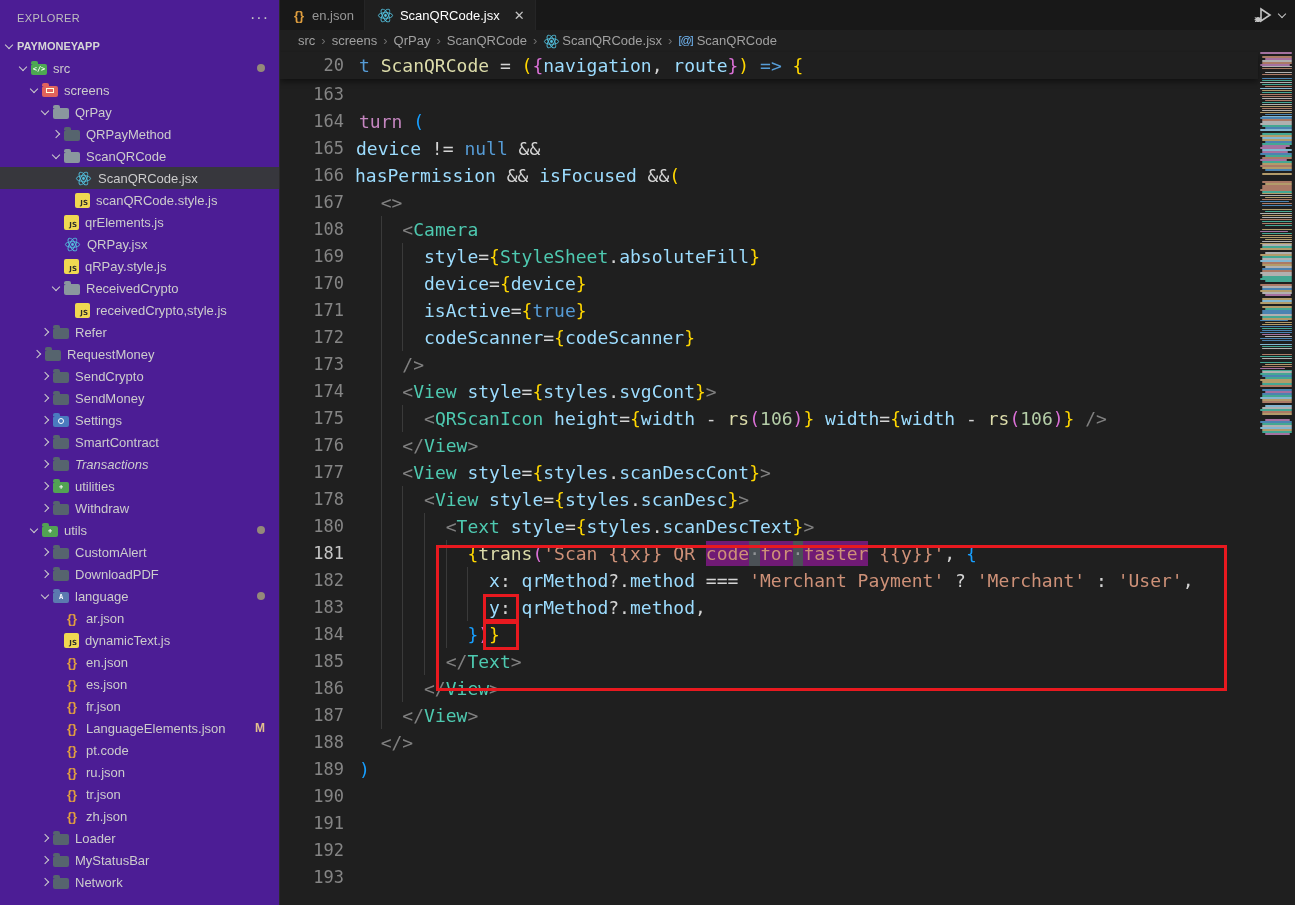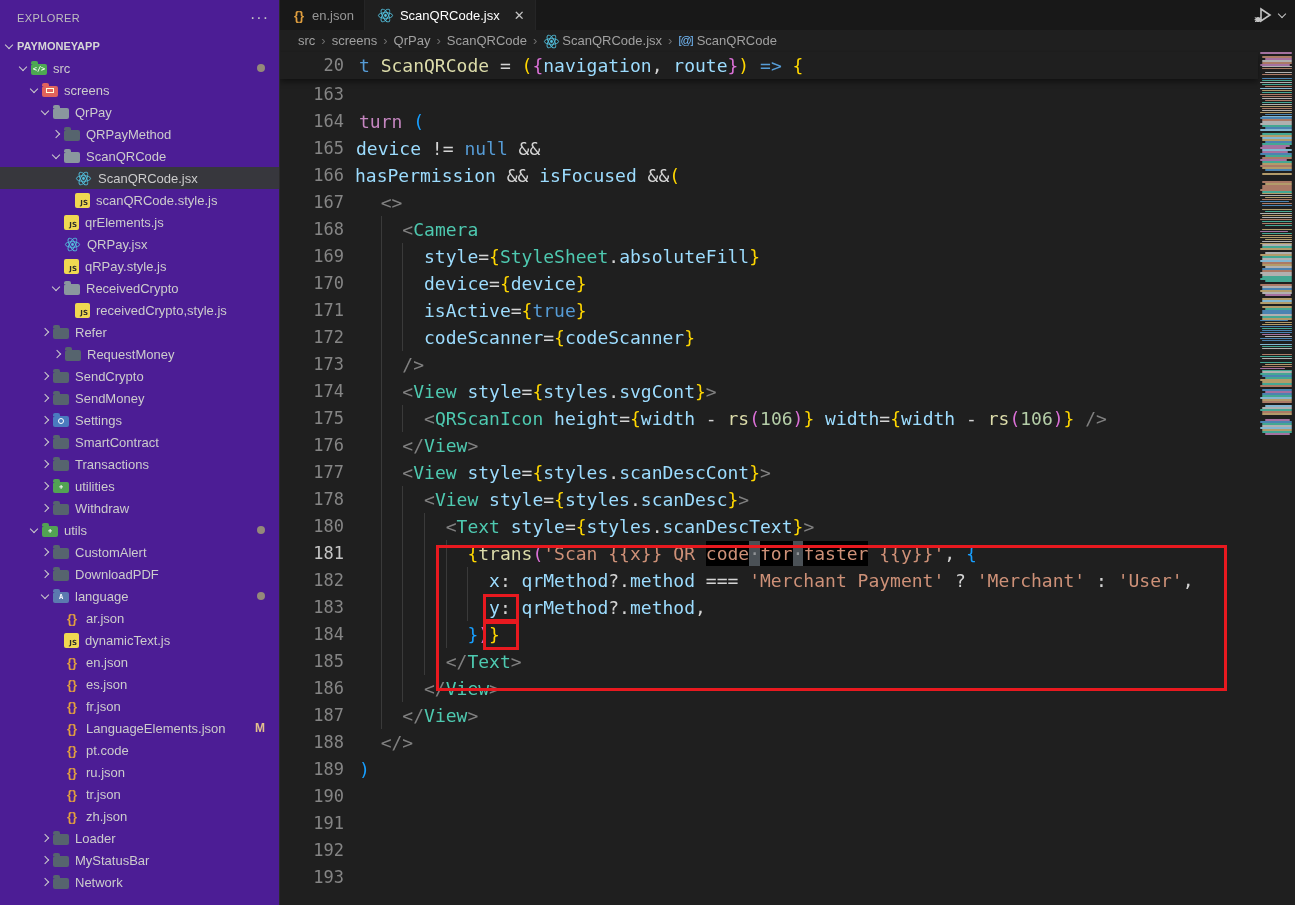--- a/index.html
+++ b/index.html
@@ -75,21 +75,21 @@
   .guide { position:absolute; top:0; bottom:0; width:1px; background:#3a3a3a; }
   .sticky { position:absolute; top:2px; left:0; right:37px; height:27px; background:#1f1f1f;
     z-index:5; box-shadow:0 3px 6px rgba(0,0,0,.45); }
   #code { position:absolute; top:31px; left:0; right:0; }
 
   
   .tok-kw{color:var(--tok-kw)} .tok-ctl{color:var(--tok-ctl)} .tok-fn{color:var(--tok-fn)}
   .tok-var{color:var(--tok-var)} .tok-cls{color:var(--tok-cls)} .tok-str{color:var(--tok-str)}
   .tok-num{color:var(--tok-num)} .tok-pun{color:var(--tok-pun)} .tok-tag{color:var(--tok-tag)}
   .tok-b1{color:var(--tok-b1)} .tok-b2{color:var(--tok-b2)} .tok-b3{color:var(--tok-b3)}
-  .tok-strhl{color:var(--tok-str); background:#000000; padding:2px 0; }
+  .tok-strhl{color:var(--tok-str); background:#701a75; padding:2px 0; }
   .tok-hld{color:rgba(230,230,230,.45); background:#4b5156; padding:2px 0; }
 
   
   .minimap { position:absolute; top:2px; right:2px; width:34px; bottom:0; cursor:pointer; }
   .mm-row { height:1.6px; margin-bottom:.4px; border-radius:1px; opacity:.8; }
 
   
   .ann { position:absolute; border:3px solid var(--ann,#e8191f); z-index:6; pointer-events:none; }
   .ann-main { left:156px; top:495px; width:791px; height:146px; }
   .ann-x { left:203px; top:544px; width:36px; height:28px; }
@@ -188,21 +188,21 @@
         <div class="tree-row" style="padding-left: 62px;">
           <span class="chev-space"></span>
           <span class="jsic">JS</span>
           <span class="lbl">receivedCrypto,style.js</span>
         </div>
         <div class="tree-row" style="padding-left: 40px;">
           <span class="chev right"></span>
           <span class="fold"></span>
           <span class="lbl">Refer</span>
         </div>
-        <div class="tree-row" style="padding-left: 32px; margin-left: 20px;">
+        <div class="tree-row" style="padding-left: 32px;">
           <span class="chev right"></span>
           <span class="fold"></span>
           <span class="lbl">RequestMoney</span>
         </div>
         <div class="tree-row" style="padding-left: 40px;">
           <span class="chev right"></span>
           <span class="fold"></span>
           <span class="lbl">SendCrypto</span>
         </div>
         <div class="tree-row" style="padding-left: 40px;">
@@ -215,21 +215,21 @@
           <span class="fold blue">
             <i class="gear"></i>
           </span>
           <span class="lbl">Settings</span>
         </div>
         <div class="tree-row" style="padding-left: 40px;">
           <span class="chev right"></span>
           <span class="fold"></span>
           <span class="lbl">SmartContract</span>
         </div>
-        <div class="tree-row" style="padding-left: 40px;">
+        <div class="tree-row" style="padding-left: 40px; font-style: italic;">
           <span class="chev right"></span>
           <span class="fold"></span>
           <span class="lbl">Transactions</span>
         </div>
         <div class="tree-row" style="padding-left: 40px;">
           <span class="chev right"></span>
           <span class="fold teal">
             <i>+</i>
           </span>
           <span class="lbl">utilities</span>
@@ -404,21 +404,21 @@
     <div class="editor">
       <div class="sticky" id="stickyline">
           <div class="cl"><span class="ln">20</span><span class="lc"><span class="tok-kw">t </span><span class="tok-fn">ScanQRCode</span><span class="tok-pun"> = </span><span class="tok-b1">(</span><span class="tok-b2">{</span><span class="tok-var">navigation</span><span class="tok-pun">, </span><span class="tok-var">route</span><span class="tok-b2">}</span><span class="tok-b1">)</span><span class="tok-pun"> </span><span class="tok-kw">=&gt;</span><span class="tok-pun"> </span><span class="tok-b1">{</span></span></div>
         </div>
       <div id="code">
           <div class="cl"><span class="ln">163</span><span class="lc"></span></div>
           <div class="cl"><span class="ln">164</span><span class="lc"><span class="tok-ctl">turn </span><span class="tok-b3">(</span></span></div>
           <div class="cl"><span class="ln">165</span><span class="lc" style="margin-left: 12px;"><span class="tok-var">device </span><span class="tok-pun">!= </span><span class="tok-kw">null </span><span class="tok-pun">&amp;&amp;</span></span></div>
           <div class="cl"><span class="ln">166</span><span class="lc" style="margin-left: 11px;"><span class="tok-var">hasPermission </span><span class="tok-pun">&amp;&amp; </span><span class="tok-var">isFocused </span><span class="tok-pun">&amp;&amp;</span><span class="tok-b1">(</span></span></div>
           <div class="cl"><span class="ln">167</span><span class="lc"><span class="tok-pun">  </span><span class="tok-tag">&lt;&gt;</span></span></div>
-          <div class="cl"><span class="ln">168</span><span class="lc"><span class="guide" style="left: calc(2ch);"></span><span class="tok-pun">    </span><span class="tok-tag">&lt;</span><span class="tok-cls">Camera</span></span></div>
+          <div class="cl"><span class="ln">108</span><span class="lc"><span class="guide" style="left: calc(2ch);"></span><span class="tok-pun">    </span><span class="tok-tag">&lt;</span><span class="tok-cls">Camera</span></span></div>
           <div class="cl"><span class="ln">169</span><span class="lc"><span class="guide" style="left: calc(2ch);"></span><span class="guide" style="left: calc(4ch);"></span><span class="tok-pun">      </span><span class="tok-var">style</span><span class="tok-pun">=</span><span class="tok-b1">{</span><span class="tok-cls">StyleSheet</span><span class="tok-pun">.</span><span class="tok-var">absoluteFill</span><span class="tok-b1">}</span></span></div>
           <div class="cl"><span class="ln">170</span><span class="lc"><span class="guide" style="left: calc(2ch);"></span><span class="guide" style="left: calc(4ch);"></span><span class="tok-pun">      </span><span class="tok-var">device</span><span class="tok-pun">=</span><span class="tok-b1">{</span><span class="tok-var">device</span><span class="tok-b1">}</span></span></div>
           <div class="cl"><span class="ln">171</span><span class="lc"><span class="guide" style="left: calc(2ch);"></span><span class="guide" style="left: calc(4ch);"></span><span class="tok-pun">      </span><span class="tok-var">isActive</span><span class="tok-pun">=</span><span class="tok-b1">{</span><span class="tok-kw">true</span><span class="tok-b1">}</span></span></div>
           <div class="cl"><span class="ln">172</span><span class="lc"><span class="guide" style="left: calc(2ch);"></span><span class="guide" style="left: calc(4ch);"></span><span class="tok-pun">      </span><span class="tok-var">codeScanner</span><span class="tok-pun">=</span><span class="tok-b1">{</span><span class="tok-var">codeScanner</span><span class="tok-b1">}</span></span></div>
           <div class="cl"><span class="ln">173</span><span class="lc"><span class="guide" style="left: calc(2ch);"></span><span class="tok-pun">    </span><span class="tok-tag">/&gt;</span></span></div>
           <div class="cl"><span class="ln">174</span><span class="lc"><span class="guide" style="left: calc(2ch);"></span><span class="tok-pun">    </span><span class="tok-tag">&lt;</span><span class="tok-cls">View </span><span class="tok-var">style</span><span class="tok-pun">=</span><span class="tok-b1">{</span><span class="tok-var">styles</span><span class="tok-pun">.</span><span class="tok-var">svgCont</span><span class="tok-b1">}</span><span class="tok-tag">&gt;</span></span></div>
           <div class="cl"><span class="ln">175</span><span class="lc"><span class="guide" style="left: calc(2ch);"></span><span class="guide" style="left: calc(4ch);"></span><span class="tok-pun">      </span><span class="tok-tag">&lt;</span><span class="tok-cls">QRScanIcon </span><span class="tok-var">height</span><span class="tok-pun">=</span><span class="tok-b1">{</span><span class="tok-var">width </span><span class="tok-pun">- </span><span class="tok-fn">rs</span><span class="tok-b2">(</span><span class="tok-num">106</span><span class="tok-b2">)</span><span class="tok-b1">}</span><span class="tok-pun"> </span><span class="tok-var">width</span><span class="tok-pun">=</span><span class="tok-b1">{</span><span class="tok-var">width </span><span class="tok-pun">- </span><span class="tok-fn">rs</span><span class="tok-b2">(</span><span class="tok-num">106</span><span class="tok-b2">)</span><span class="tok-b1">}</span><span class="tok-pun"> </span><span class="tok-tag">/&gt;</span></span></div>
           <div class="cl"><span class="ln">176</span><span class="lc"><span class="guide" style="left: calc(2ch);"></span><span class="tok-pun">    </span><span class="tok-tag">&lt;/</span><span class="tok-cls">View</span><span class="tok-tag">&gt;</span></span></div>
           <div class="cl"><span class="ln">177</span><span class="lc"><span class="guide" style="left: calc(2ch);"></span><span class="tok-pun">    </span><span class="tok-tag">&lt;</span><span class="tok-cls">View </span><span class="tok-var">style</span><span class="tok-pun">=</span><span class="tok-b1">{</span><span class="tok-var">styles</span><span class="tok-pun">.</span><span class="tok-var">scanDescCont</span><span class="tok-b1">}</span><span class="tok-tag">&gt;</span></span></div>
           <div class="cl"><span class="ln">178</span><span class="lc"><span class="guide" style="left: calc(2ch);"></span><span class="guide" style="left: calc(4ch);"></span><span class="tok-pun">      </span><span class="tok-tag">&lt;</span><span class="tok-cls">View </span><span class="tok-var">style</span><span class="tok-pun">=</span><span class="tok-b1">{</span><span class="tok-var">styles</span><span class="tok-pun">.</span><span class="tok-var">scanDesc</span><span class="tok-b1">}</span><span class="tok-tag">&gt;</span></span></div>

